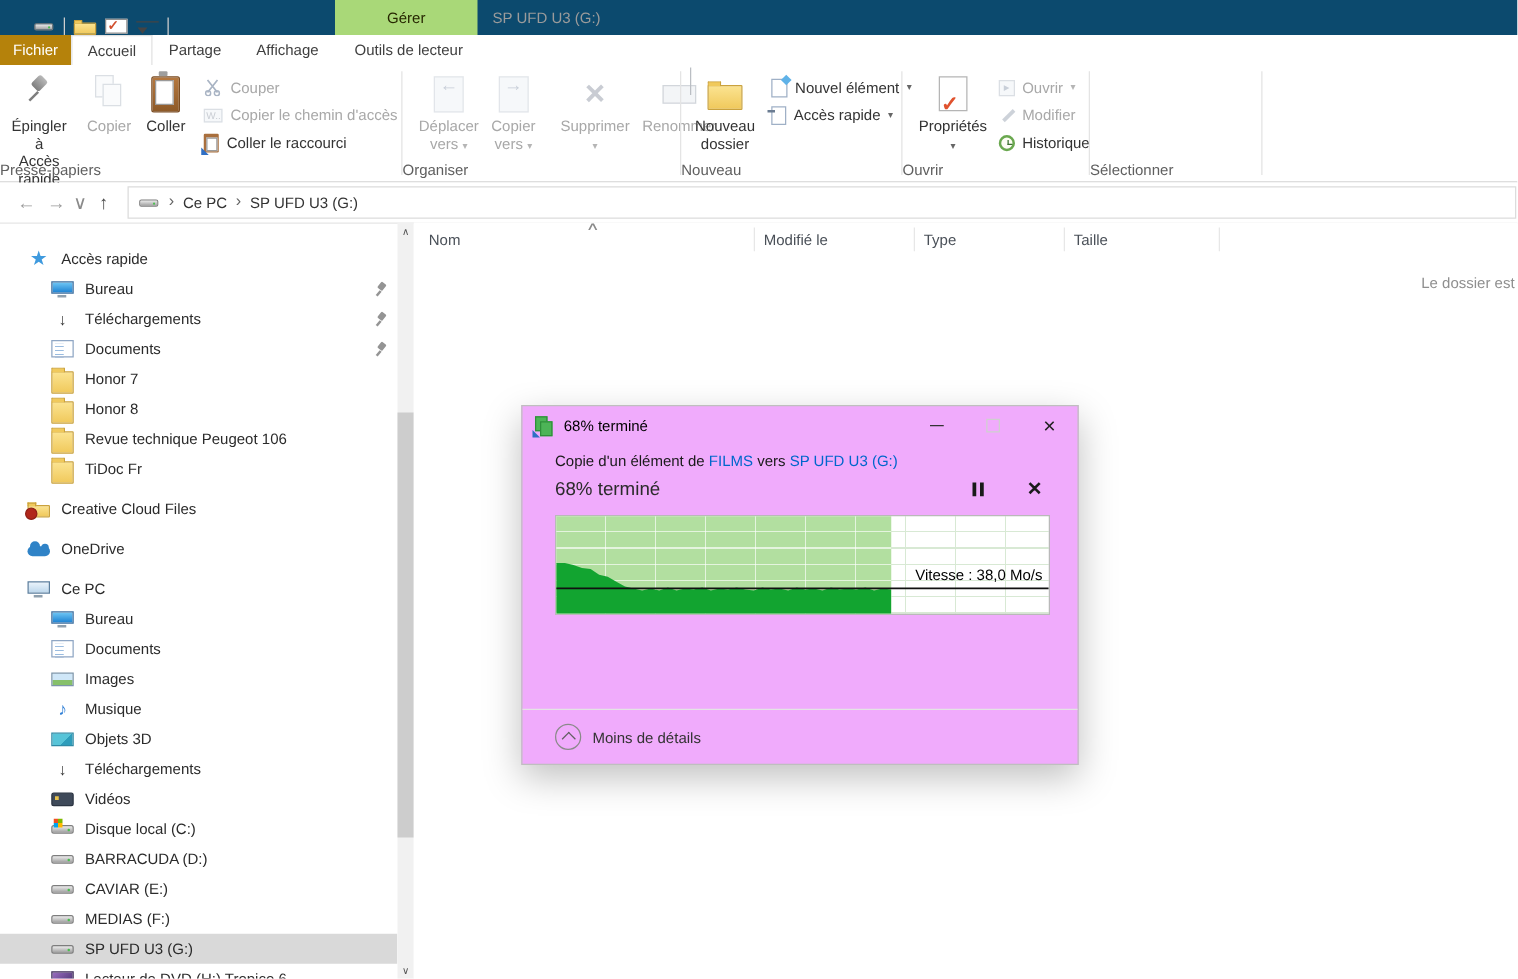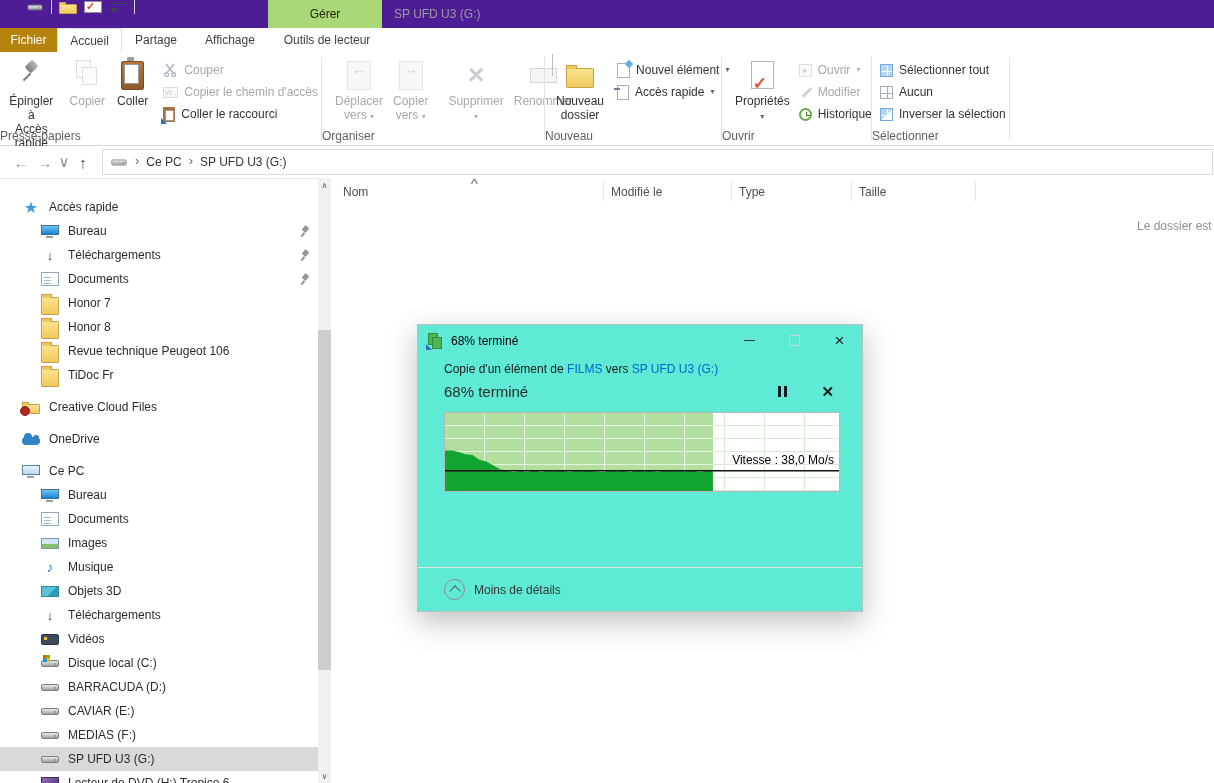--- a/index.html
+++ b/index.html
@@ -1,20 +1,20 @@
 <!DOCTYPE html>
 <html><head>
 <meta charset="utf-8">
 <style>
   html,body{margin:0;padding:0}
   body{width:1214px;height:783px;position:relative;overflow:hidden;background:#fff;
        font-family:"Liberation Sans",sans-serif;font-size:12px;color:#333;}
 
   
-  .titlebar{position:absolute;top:0;left:0;right:0;height:28px;background:#4c1d95;display:flex;align-items:flex-start}
+  .titlebar{position:absolute;top:0;left:0;right:0;height:28px;background:#0c4a6e;display:flex;align-items:flex-end}
   .qat{display:flex;align-items:center;gap:7px;padding-left:26px}
   .qsep{width:1px;height:14px;background:#cfcfcf}
   .manage-tab{position:absolute;left:268px;top:0;width:114px;height:28px;background:#a9d878;
               display:flex;align-items:center;justify-content:center;color:#262600}
   .win-title{position:absolute;left:394px;top:7px;color:#9b9b9b}
 
   
   .tabrow{position:absolute;top:28px;left:0;right:0;height:24px;display:flex;background:#fff}
   .tab{display:flex;align-items:center;justify-content:center;color:#3f3f3f}
   .tab-file{width:57px;background:#b5820b;color:#fff}
@@ -146,21 +146,21 @@
   
   .main{position:absolute;left:331px;top:178px;right:0;bottom:0;background:#fff}
   .cols{position:relative;height:27px;display:flex;align-items:center;color:#4a5058}
   .col{box-sizing:border-box;padding-left:7px;border-right:1px solid #e7e7e7;height:19px;display:flex;align-items:center}
   .col-nom{width:273px;padding-left:12px}
   .col-mod{width:128px}.col-type{width:120px}.col-taille{width:124px}
   .sortcaret{position:absolute;left:140px;top:-2px;color:#8b8b8b;font-size:9px;transform:scaleX(1.7)}
   .empty-msg{position:absolute;left:806px;top:41px;color:#8f8f8f;white-space:nowrap}
 
   
-  .dialog{position:absolute;left:417px;top:324px;width:446px;height:288px;background:#5eead4;border:1px solid #bfbfbf;
+  .dialog{position:absolute;left:417px;top:324px;width:446px;height:288px;background:#f0abfc;border:1px solid #bfbfbf;
           box-shadow:0 10px 28px rgba(0,0,0,.25);box-sizing:border-box}
   .dlg-title{height:31px;display:flex;align-items:center;padding-left:9px;gap:8px;color:#000}
   .dlg-ctrls{margin-left:auto;display:flex;height:31px}
   .dlg-ctrl{width:45px;height:31px;display:flex;align-items:center;justify-content:center}
   .mini-bar{width:11px;height:1px;background:#333}
   .maxi-box{width:9px;height:9px;border:1px solid #cfcfcf}
   .dlg-close{font-size:17px;color:#222;line-height:1}
   .dlg-copyicon{width:16px;height:16px;position:relative}
   .dlg-copyicon::before,.dlg-copyicon::after{content:"";position:absolute;width:8px;height:10px;background:#4db457;border:1px solid #2e8f3a}
   .dlg-copyicon::before{left:1px;top:0}.dlg-copyicon::after{left:5px;top:4px}
@@ -322,34 +322,20 @@
       </div>
       <div class="btn-sm">
         <span class="ric history"></span>
         <span>Historique</span>
       </div>
     </div>
     <div class="rgroup-label">Ouvrir</div>
   </div>
 
   <div class="rgroup g5">
-    <div class="smcol" style="margin-left:4px">
-      <div class="btn-sm">
-        <span class="ric selgrid"></span>
-        <span>Sélectionner tout</span>
-      </div>
-      <div class="btn-sm">
-        <span class="ric selnone"></span>
-        <span>Aucun</span>
-      </div>
-      <div class="btn-sm">
-        <span class="ric selinv"></span>
-        <span>Inverser la sélection</span>
-      </div>
-    </div>
     <div class="rgroup-label">Sélectionner</div>
   </div>
 </div>
 
 <div class="addrbar">
   <div class="nav-arrows">
     <span>←</span>
     <span>→</span>
     <span class="nav-dd">∨</span>
     <span class="nav-up">↑</span>

